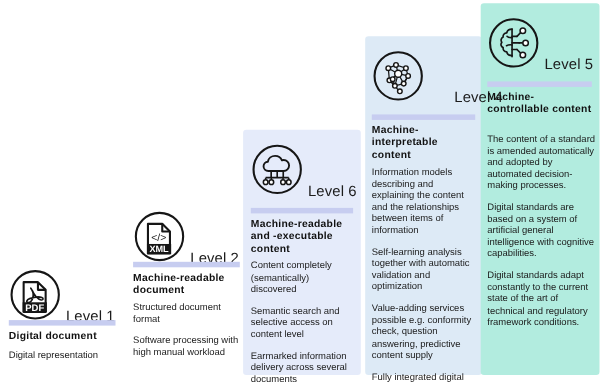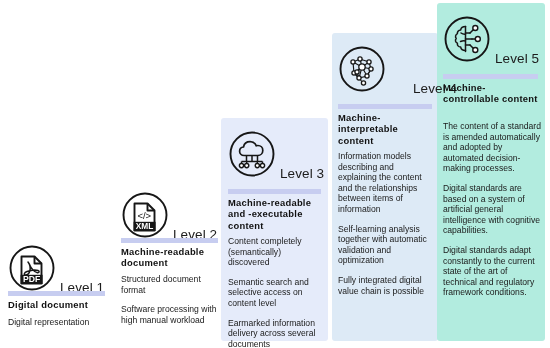--- a/index.html
+++ b/index.html
@@ -161,21 +161,21 @@
         <path d="M13.5 31.5 v3 M34.5 31.5 v3" stroke-width="1.5"></path>
         <g stroke-width="1.4" fill="#ffffff">
           <circle cx="13.5" cy="35.6" r="2.1"></circle>
           <circle cx="18.7" cy="35.6" r="2.1"></circle>
           <circle cx="29.3" cy="35.6" r="2.1"></circle>
           <circle cx="34.5" cy="35.6" r="2.1"></circle>
         </g>
         <path d="M18.7 31.5 v2 M29.3 31.5 v2" stroke-width="1.4"></path>
       </svg>
     </span>
-    <span class="level-label">Level 3</span>
+    <span class="level-label">Level 6</span>
   </div>
   <div class="accent" id="lvl3-accent"></div>
   <div class="heading" id="lvl3-heading">Machine-readable and -executable content</div>
   <div class="body" id="lvl3-body">
       <p>Content completely (semantically) discovered</p>
       <p>Semantic search and selective access on content level</p>
       <p>Earmarked information delivery across several documents</p>
     </div>
 
   <div class="iconrow" id="lvl4-iconrow">
@@ -202,20 +202,21 @@
         </g>
       </svg>
     </span>
     <span class="level-label">Level 4</span>
   </div>
   <div class="accent" id="lvl4-accent"></div>
   <div class="heading" id="lvl4-heading">Machine-interpretable content</div>
   <div class="body" id="lvl4-body">
       <p>Information models describing and explaining the content and the relationships between items of information</p>
       <p>Self-learning analysis together with automatic validation and optimization</p>
+      <p>Value-adding services possible e.g. conformity check, question answering, predictive content supply</p>
       <p>Fully integrated digital value chain is possible</p>
     </div>
 
   <div class="iconrow" id="lvl5-iconrow">
     <span class="icon-badge">
       <svg viewBox="0 0 48 48" fill="none" stroke="#161616" stroke-width="1.9">
         <circle cx="24" cy="24" r="21.5"></circle>
         <g stroke-width="1.5" stroke-linejoin="round" stroke-linecap="round">
           <path d="M22.5 11.5 c-3 0 -4.6 1.8 -4.8 3.4 c-2.4 .2 -3.6 2 -3.3 3.8 c-2 1 -2.4 3.3 -1.2 4.8 c-1.3 1.5 -.9 3.9 1.2 4.8 c-.3 1.9 .9 3.7 3.3 3.8 c.2 1.7 1.8 3.4 4.8 3.4"></path>
           <path d="M22.5 11.5 v25"></path>

